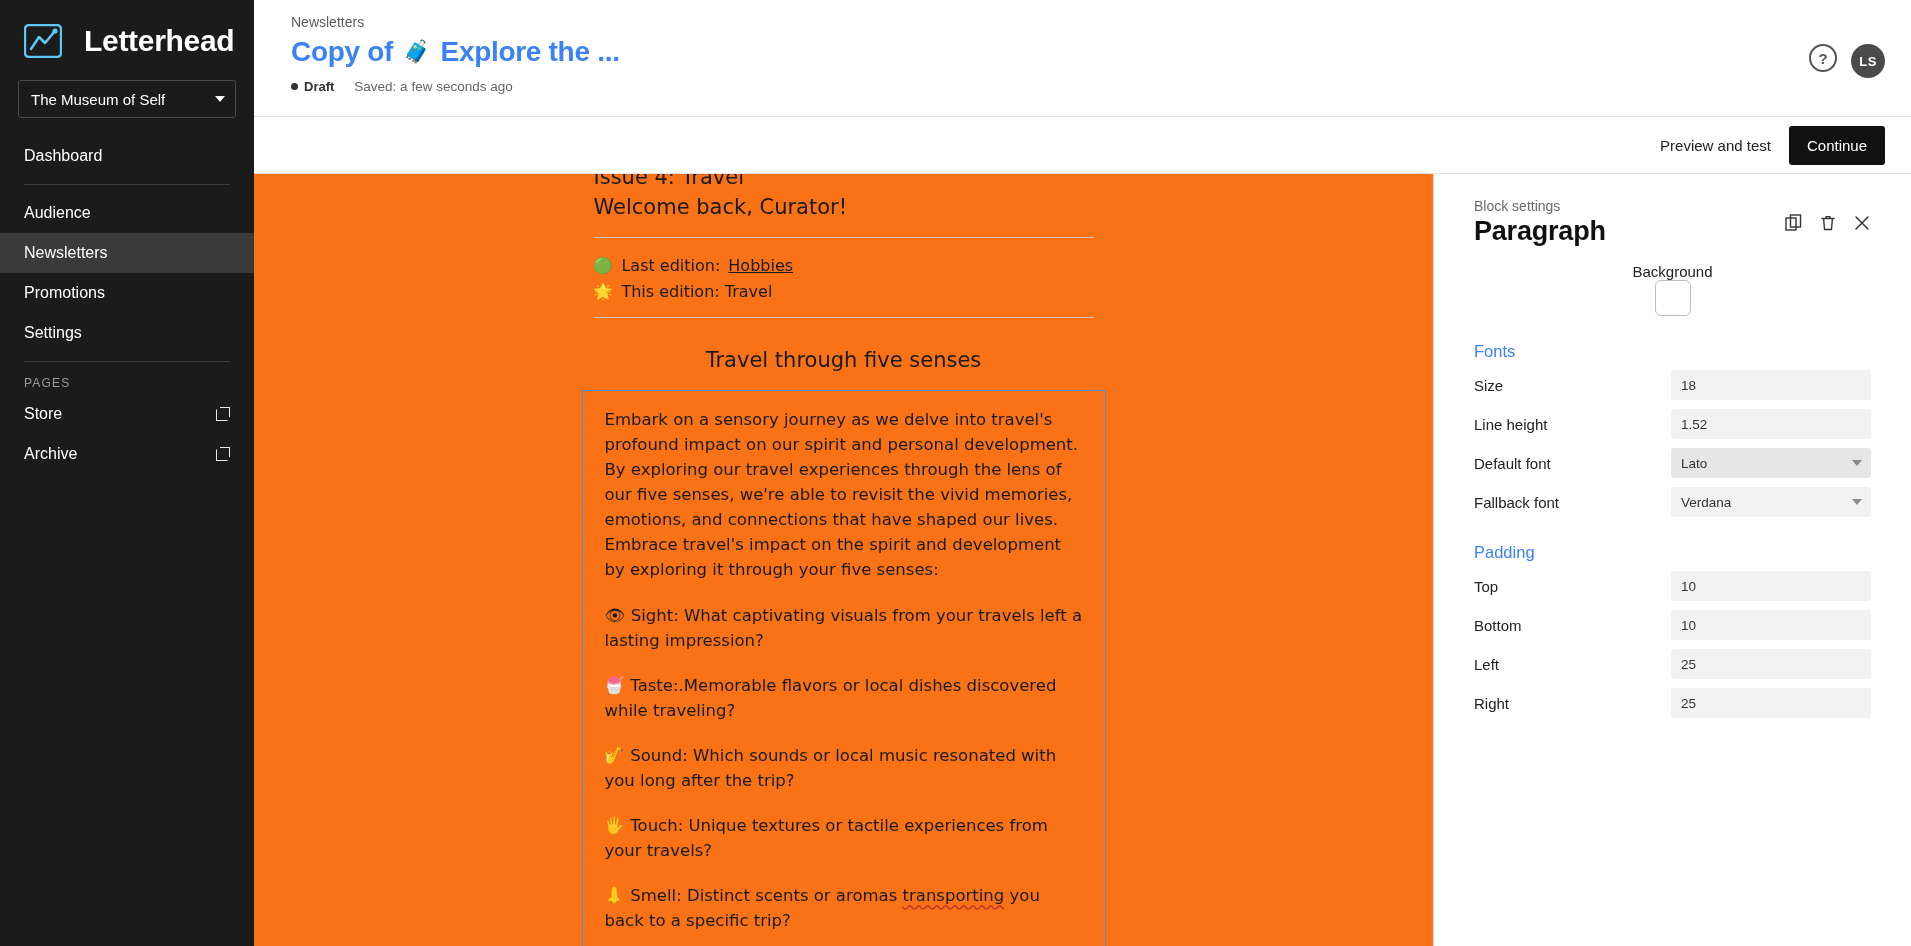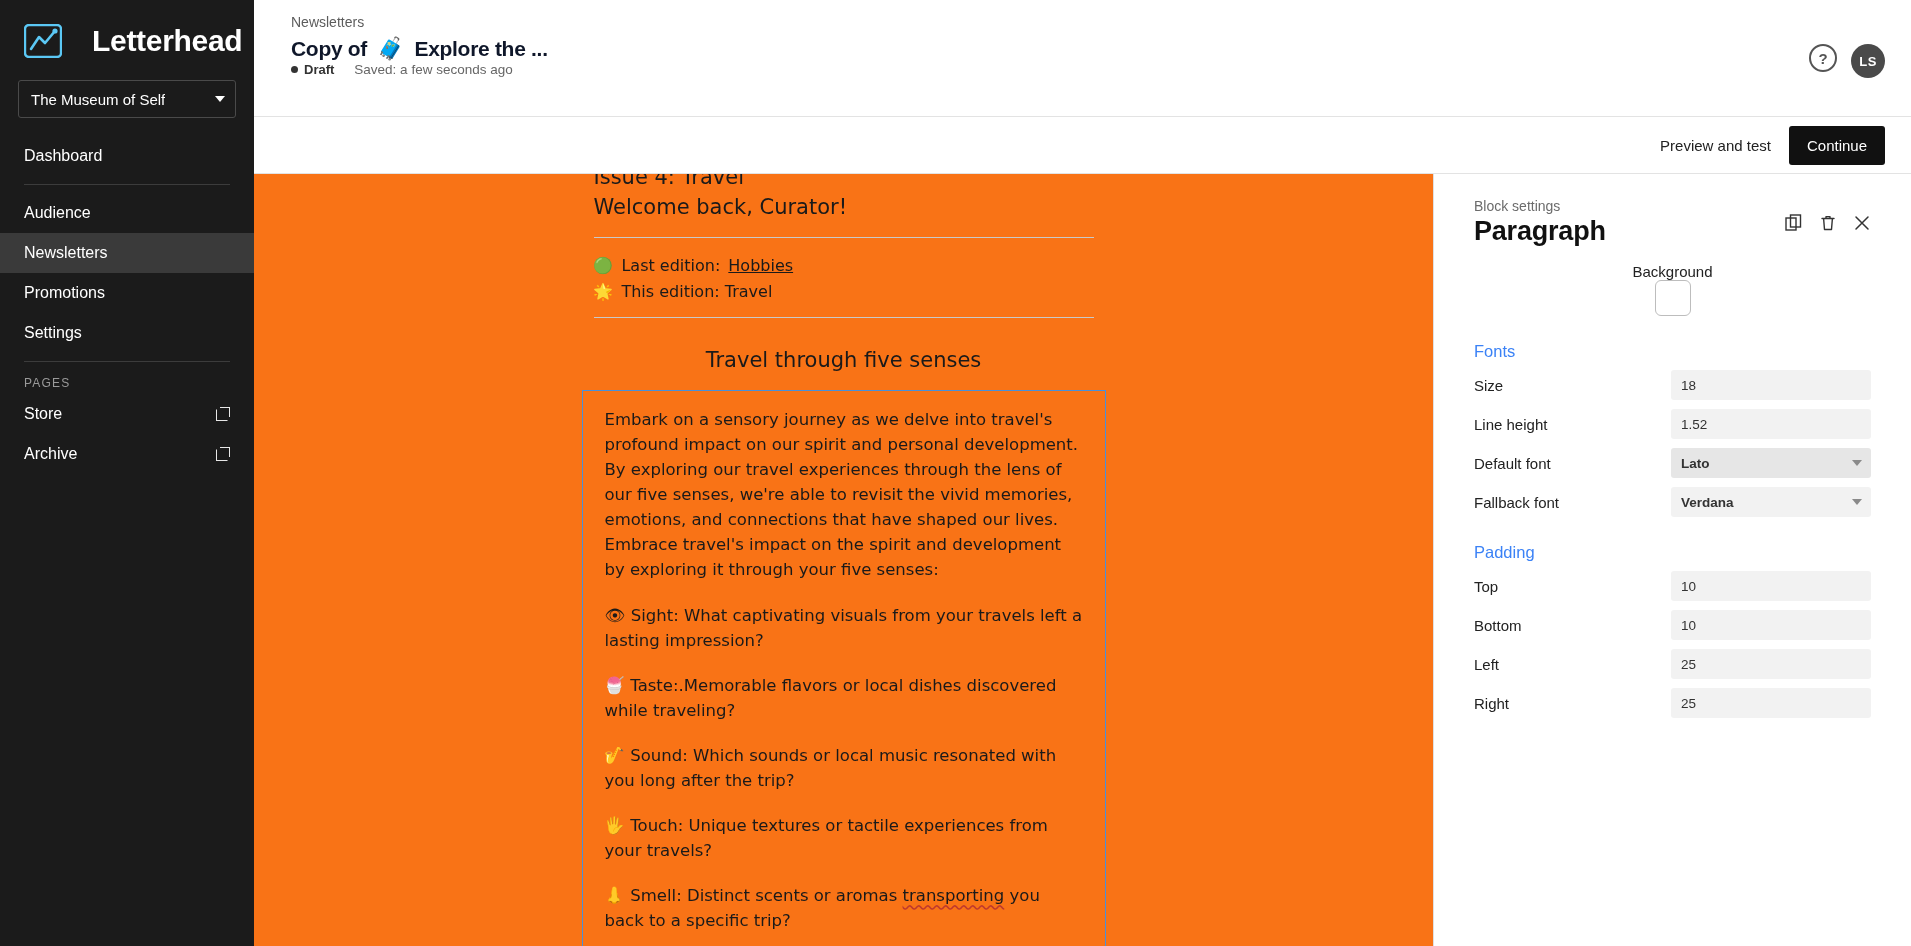--- a/index.html
+++ b/index.html
@@ -23,21 +23,21 @@
     min-width: 254px;
     background: #1b1b1b;
     color: #ffffff;
     display: flex;
     flex-direction: column;
     padding-top: 10px;
   }
   .brand {
     display: flex;
     align-items: flex-start;
-    gap: 30px;
+    gap: 22px;
     padding: 14px 20px 18px 24px;
   }
   .brand-mark {
     width: 38px; height: 34px;
     position: relative;
   }
   .brand-name {
     font-size: 30px;
     font-weight: bold;
     letter-spacing: -0.3px;
@@ -131,31 +131,31 @@
     font-size: 14px;
     color: #5c5c5c;
     margin-bottom: 6px;
   }
   .doc-title-row {
     display: flex;
     align-items: center;
     gap: 10px;
   }
   .doc-title {
-    font-size: 21px;
+    font-size: 28px;
     font-weight: bold;
-    color: #0f172a;
+    color: #3b82f6;
     letter-spacing: -0.3px;
   }
   .doc-emoji { font-size: 22px; }
   .meta-row {
     display: flex;
     align-items: flex-start;
     gap: 20px;
-    margin-top: 0;
+    margin-top: 11px;
   }
   .status-badge {
     display: flex;
     align-items: center;
     gap: 6px;
     font-size: 13px;
     font-weight: bold;
     color: #333333;
   }
   .dot {
@@ -384,21 +384,20 @@
     background: #f2f2f2;
     border: none;
     border-radius: 3px;
     font-size: 13.5px;
     color: #333333;
     padding: 0 24px 0 10px;
     display: flex;
     align-items: center;
     position: relative;
     cursor: pointer;
-    font-weight: bold;
   }
   .select .sel-chev {
     position: absolute;
     right: 9px;
     top: 12px;
     width: 0; height: 0;
     border-left: 5px solid transparent;
     border-right: 5px solid transparent;
     border-top: 6px solid #8a8a8a;
   }

